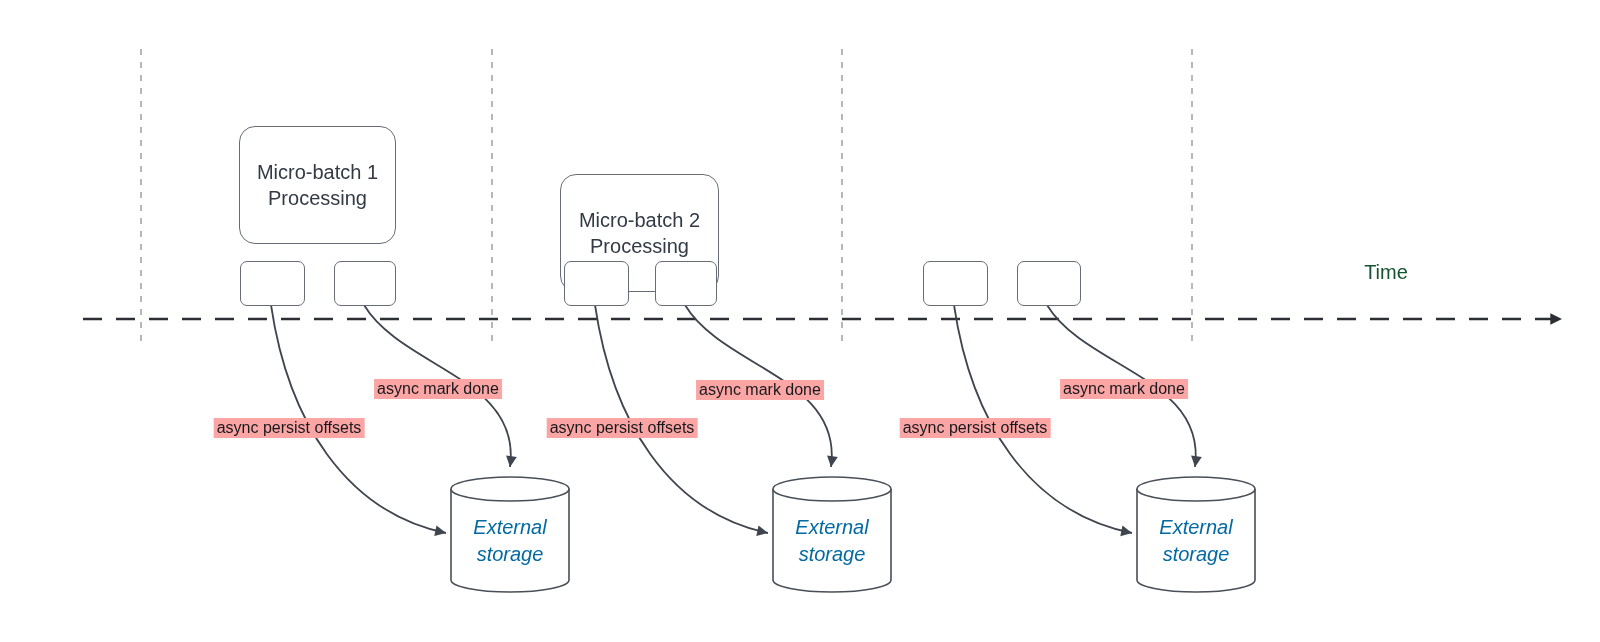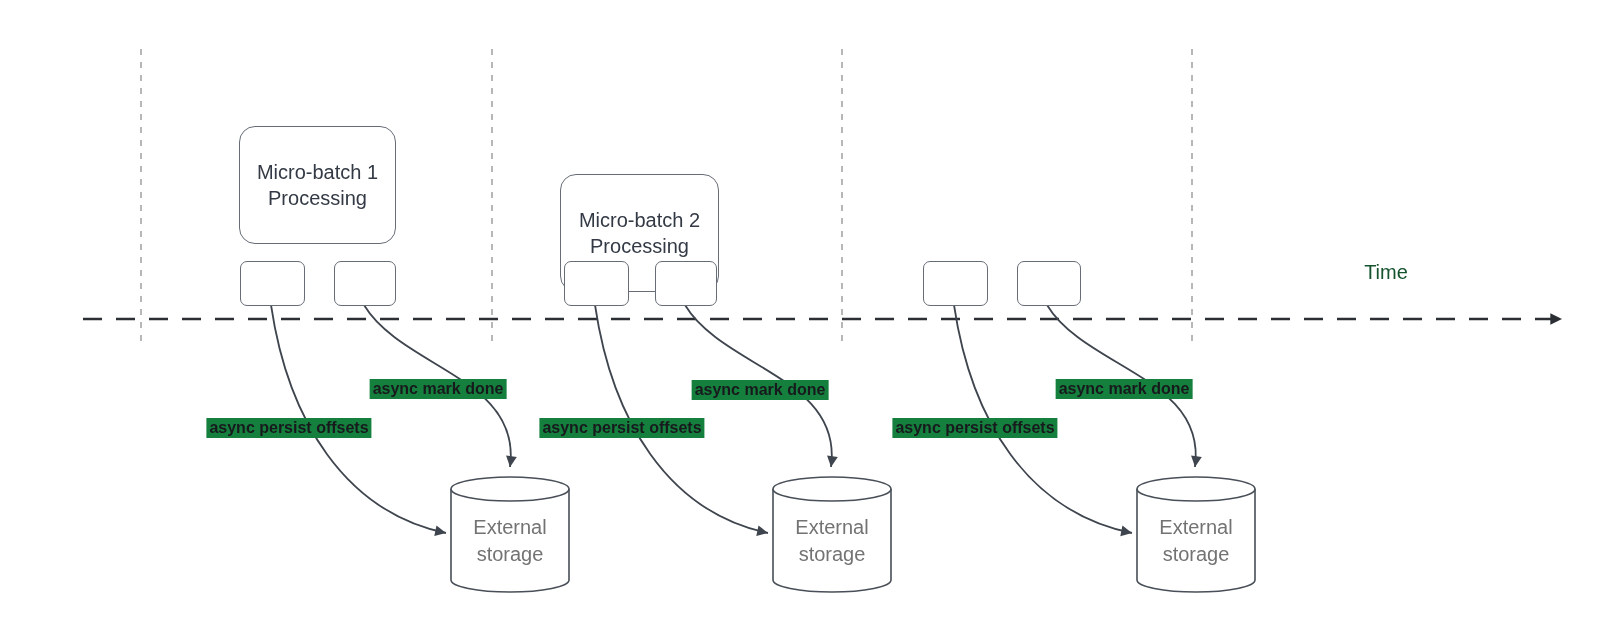--- a/index.html
+++ b/index.html
@@ -13,27 +13,27 @@
     border:1.5px solid #676d76;border-radius:16px;background:#fff;
     display:flex;align-items:center;justify-content:center;text-align:center;
     font-size:20px;line-height:1.3;color:#333a45;
   }
   .chip{
     position:absolute;height:43px;
     border:1.5px solid #676d76;border-radius:7px;background:#fff;
   }
   .alabel{
     position:absolute;transform:translate(-50%,-50%);
-    background:#15803d;padding:1px 3px;white-space:nowrap;
-    font-size:16px;font-weight:bold;color:#17191d;
+    background:#fca5a5;padding:1px 3px;white-space:nowrap;
+    font-size:16px;font-weight:normal;color:#17191d;
   }
   .storetext{
     position:absolute;width:118px;height:103px;top:489px;
     display:flex;align-items:center;justify-content:center;text-align:center;
-    font-size:20px;line-height:1.33;color:#737373;
+    font-size:20px;line-height:1.33;color:#0369a1;font-style:italic;
   }
   .timelabel{
     position:absolute;left:1386px;top:272px;transform:translate(-50%,-50%);
     font-size:20px;color:#14532d;
   }
 </style>
 </head>
 <body>
 
 <div class="canvas">

